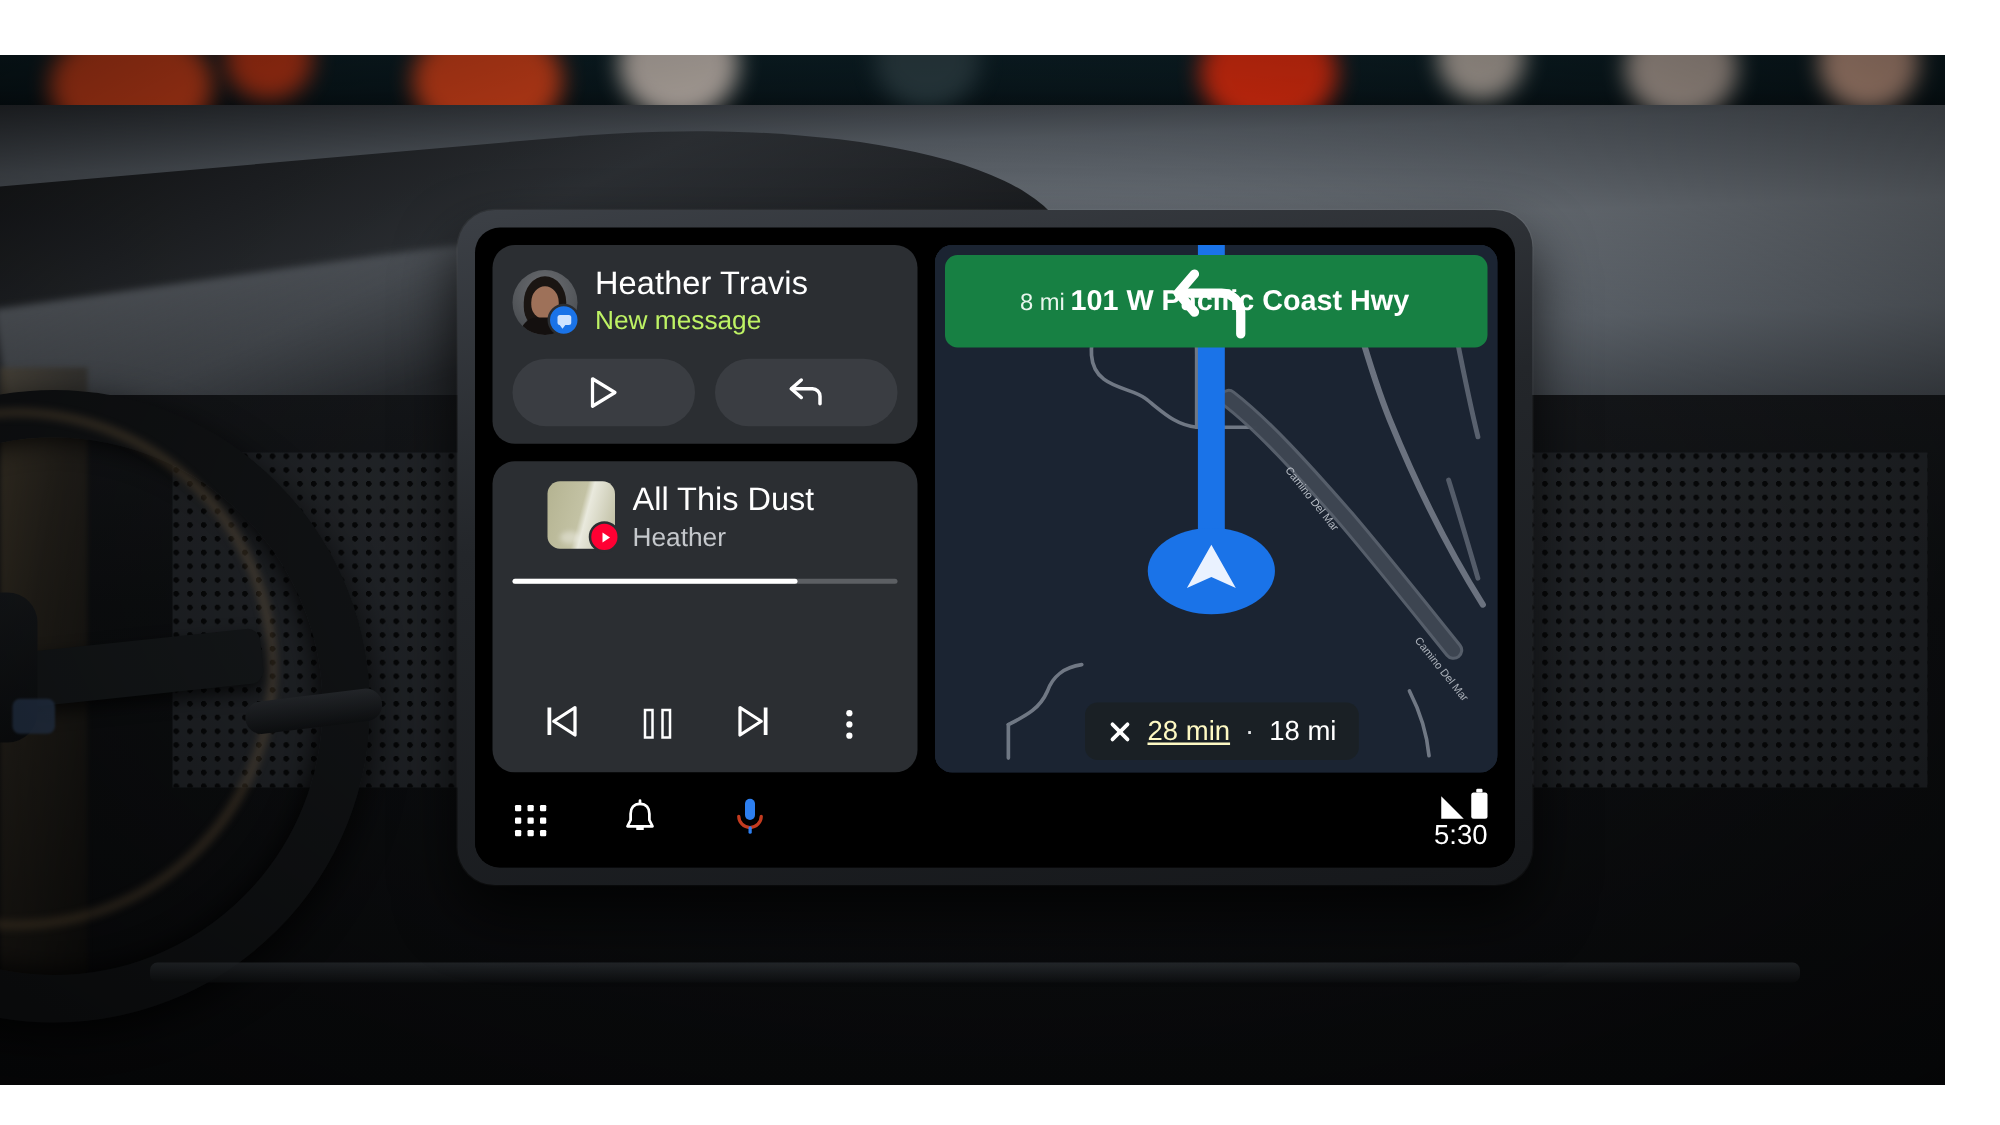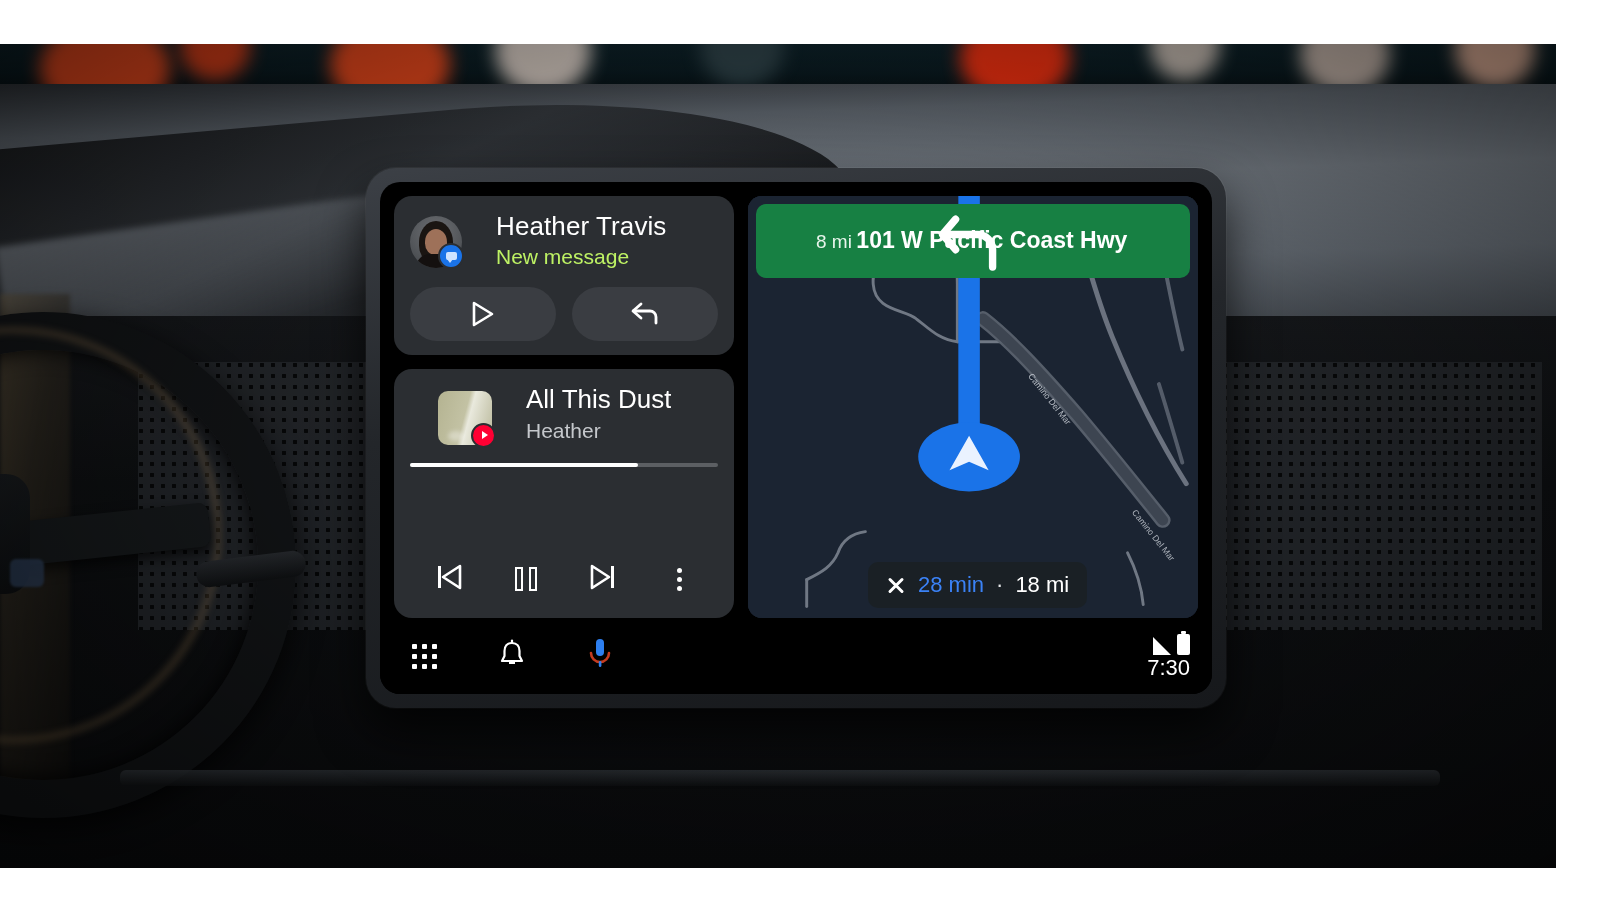--- a/index.html
+++ b/index.html
@@ -78,34 +78,34 @@
      background:#1a1512;}
   .av-face{position:absolute;left:15px;top:13px;width:22px;height:26px;border-radius:50% 50% 45% 45%;
      background:#9e7159;}
   .av-body{position:absolute;left:6px;top:38px;width:40px;height:20px;border-radius:14px 14px 0 0;
      background:#14100f;}
   .av-badge{position:absolute;right:-2px;bottom:-1px;width:22px;height:22px;border-radius:50%;
      background:#1a73e8;border:2px solid #2b2e32;display:flex;align-items:center;justify-content:center;}
   .av-badge .bub{width:11px;height:8px;border-radius:2px;background:#cfe3ff;position:relative;}
   .av-badge .bub:after{content:"";position:absolute;left:1px;bottom:-3px;border-left:3px solid transparent;
      border-right:3px solid transparent;border-top:4px solid #cfe3ff;}
-  .msg-text{min-width:0;margin-left:20px;}
+  .msg-text{min-width:0;}
   .msg-title{color:#ffffff;font-size:26px;font-weight:400;letter-spacing:.1px;line-height:1.12;
      white-space:nowrap;overflow:hidden;text-overflow:ellipsis;}
   .msg-sub{color:#bef264;font-size:21px;font-weight:400;line-height:1.35;margin-top:2px;
      white-space:nowrap;overflow:hidden;text-overflow:ellipsis;}
   .msg-actions{display:flex;gap:16px;margin-top:16px;}
   .pill{flex:1;height:54px;border-radius:27px;background:#3a3d42;display:flex;align-items:center;
      justify-content:center;border:none;cursor:pointer;}
   .ic-play-outline{position:relative;width:24px;height:26px;}
   .ic-play-outline svg{display:block;}
 
   
   .media-card{flex:1;padding:16px;box-sizing:border-box;display:flex;flex-direction:column;}
-  .media-head{display:flex;align-items:flex-end;gap:14px;padding-left:28px;}
+  .media-head{display:flex;align-items:flex-start;gap:14px;padding-left:28px;}
   .album{position:relative;width:54px;height:54px;flex:0 0 54px;}
   .album-art{width:54px;height:54px;border-radius:10px;
      background:linear-gradient(105deg,#b4b391 0%,#c3c2a4 48%,#e9e9dd 56%,#b9b89a 100%);}
   .album-art:after{content:"";position:absolute;left:10px;bottom:4px;width:16px;height:10px;
      border-radius:50%;background:rgba(255,255,255,.35);filter:blur(2px);}
   .album-badge{position:absolute;right:-4px;bottom:-3px;width:21px;height:21px;border-radius:50%;
      background:#ff0033;border:2px solid #2b2e32;display:flex;align-items:center;justify-content:center;}
   .album-badge .ytp{width:0;height:0;border-left:6px solid #fff;border-top:4px solid transparent;
      border-bottom:4px solid transparent;margin-left:2px;}
   .media-title{color:#ffffff;font-size:26px;line-height:1.12;white-space:nowrap;overflow:hidden;text-overflow:ellipsis;}
@@ -128,21 +128,21 @@
   .nav-txt{min-width:0;}
   .nav-dist{color:#e8f5ec;font-size:19px;line-height:1.05;}
   .nav-street{color:#ffffff;font-size:23px;font-weight:bold;line-height:1.2;margin-top:1px;
      white-space:nowrap;overflow:hidden;text-overflow:ellipsis;}
   .eta-pill{position:absolute;left:120px;bottom:10px;height:46px;border-radius:10px;
      background:rgba(26,33,36,.92);display:flex;align-items:center;gap:12px;padding:0 18px;box-sizing:border-box;}
   .eta-x{position:relative;width:20px;height:20px;flex:0 0 20px;}
   .eta-x:before,.eta-x:after{content:"";position:absolute;left:0;top:9px;width:20px;height:3px;background:#fff;border-radius:2px;}
   .eta-x:before{transform:rotate(45deg);}
   .eta-x:after{transform:rotate(-45deg);}
-  .eta-time{color:#3b82f6;font-size:22px;}
+  .eta-time{color:#fef9c3;font-size:22px;text-decoration:underline;}
   .eta-sep{color:#e6e8ea;font-size:22px;}
   .eta-dist{color:#ffffff;font-size:22px;}
 
   
   .bottombar{height:76px;display:flex;align-items:center;padding:0 22px;box-sizing:border-box;background:#000;}
   .bb-left{display:flex;align-items:center;gap:44px;}
   .bb-btn{width:44px;height:44px;display:flex;align-items:center;justify-content:center;cursor:pointer;}
   .ic-apps{display:grid;grid-template-columns:repeat(3,5px);grid-template-rows:repeat(3,5px);gap:5px;}
   .ic-apps i{width:5px;height:5px;background:#fff;border-radius:1px;display:block;}
   .bb-right{margin-left:auto;display:flex;flex-direction:column;align-items:flex-end;gap:2px;}
@@ -378,21 +378,21 @@
                   <rect x="11.8" y="24" width="2.6" height="6" rx="1.3" fill="#2d7ff0"></rect>
                 </svg>
               </span>
             </div>
           </div>
           <div class="bb-right">
             <div class="status-icons">
               <span class="ic-signal"></span>
               <span class="ic-battery"></span>
             </div>
-            <div class="clock">7:30</div>
+            <div class="clock">5:30</div>
           </div>
         </div>
 
       </div>
     </div>
   </div>
 
   <div class="right-white"></div>
   <div class="bottom-white"></div>
 </div>

